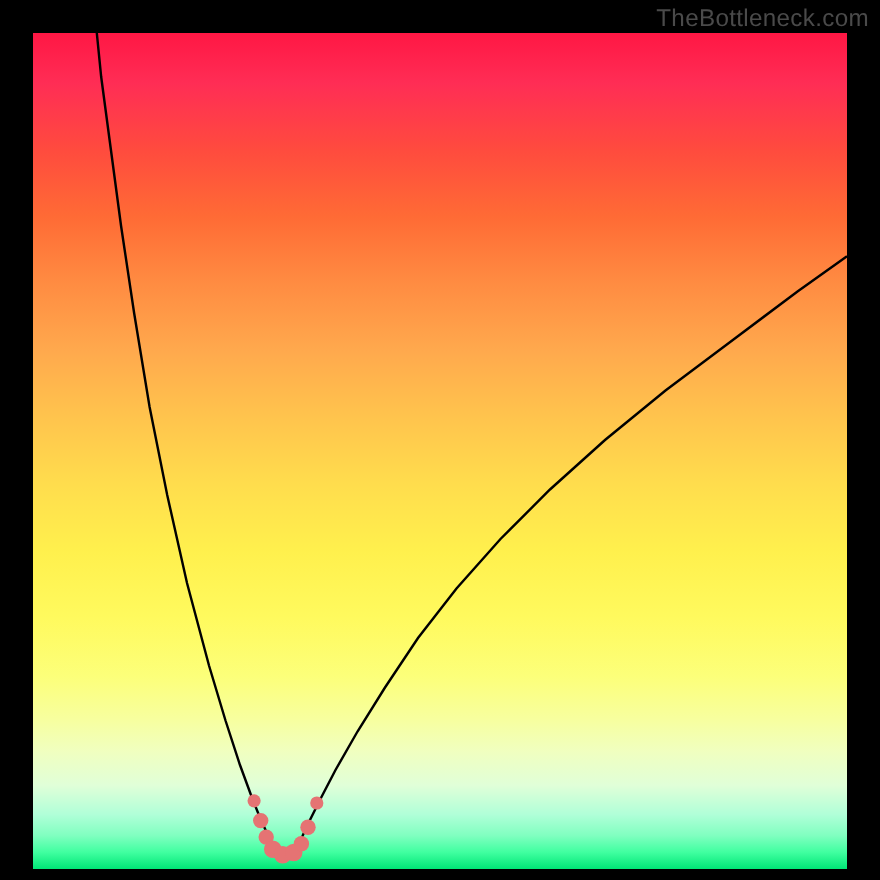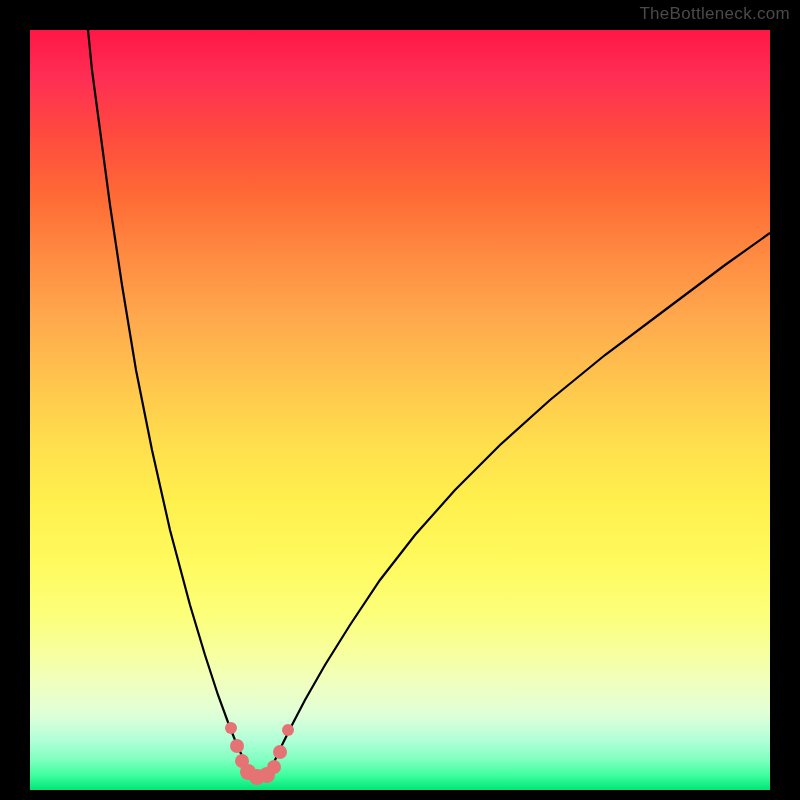--- a/index.html
+++ b/index.html
@@ -26,21 +26,21 @@
         #b0ffd8 93.5%,
         #80ffc0 96%,
         #40ffa0 98%,
         #00e676 100%);
     }
     .watermark {
       position: absolute;
       top: 4px;
       right: 10px;
       color: #4a4a4a;
-      font-size: 17px;
+      font-size: 22px;
       font-weight: 400;
       letter-spacing: 0.3px;
       z-index: 10;
     }
     .curve-svg { position: absolute; top: 0; left: 0; width: 100%; height: 100%; z-index: 5; }
   </style>
 </head>
 <body>
 
 <div class="chart-container">

